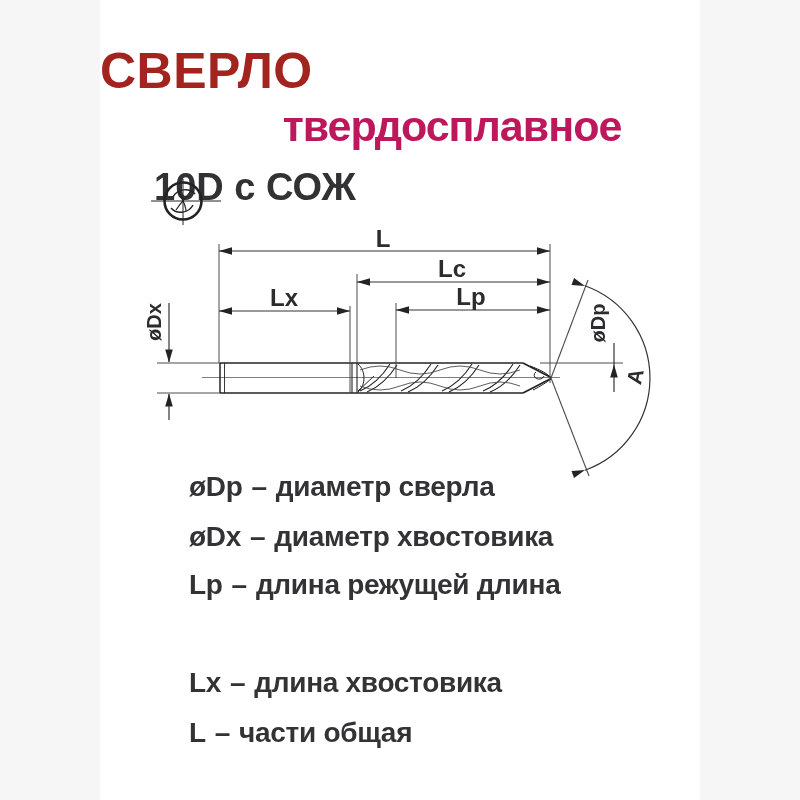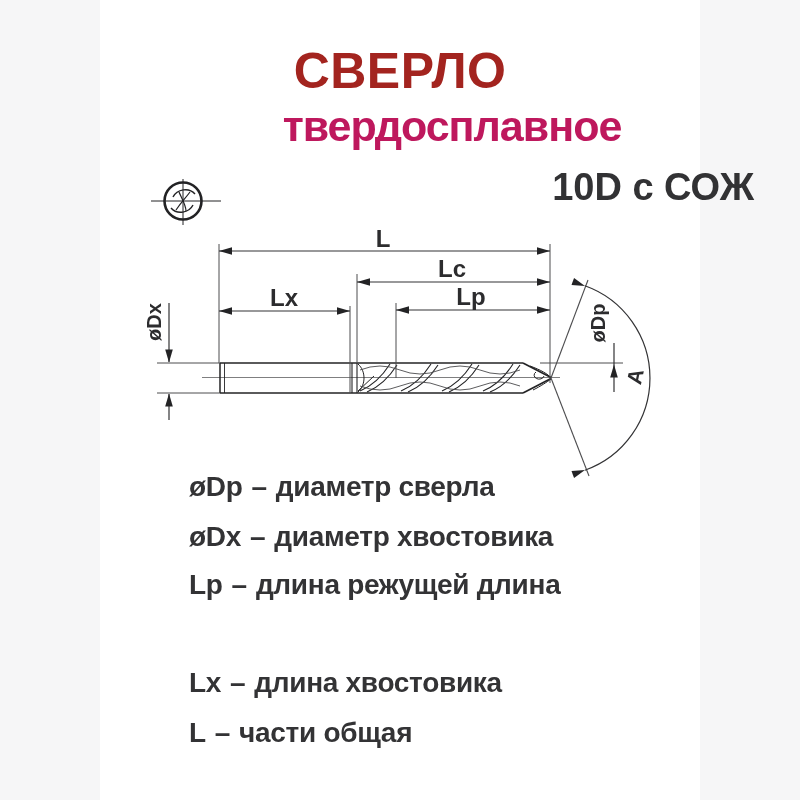--- a/index.html
+++ b/index.html
@@ -4,29 +4,29 @@
 <style>
   html,body{margin:0;padding:0;background:#e9e9eb;}
   .stage{
     position:relative;width:800px;height:800px;background:#ffffff;
     overflow:hidden;font-family:"Liberation Sans","DejaVu Sans",sans-serif;
   }
   .side-strip{position:absolute;top:0;width:100px;height:800px;background:#f6f6f7;}
   .side-strip.left{left:0;}
   .side-strip.right{left:700px;}
   .title{
-    position:absolute;left:100px;top:46px;width:600px;text-align:center;
+    position:absolute;left:100px;top:46px;width:600px;text-align:left;
     font-size:50px;line-height:1;font-weight:800;letter-spacing:.5px;color:#a3241f;
   }
   .subtitle{
     position:absolute;left:152px;top:105px;width:600px;text-align:center;
     font-size:43px;line-height:1;font-weight:600;letter-spacing:-1px;color:#be185d;
   }
   .variant{
-    position:absolute;left:154px;top:168px;width:600px;text-align:right;
+    position:absolute;left:154px;top:168px;width:600px;text-align:left;
     font-size:38px;line-height:1;font-weight:600;color:#323234;
   }
   svg.diagram{position:absolute;left:0;top:0;}
   svg text{
     font-family:"Liberation Sans","DejaVu Sans",sans-serif;
     font-weight:600;fill:#2c2c2e;
   }
   .dim-label{font-size:24px;}
   .dia-label{font-size:20px;}
   .angle-label{font-size:21px;}

